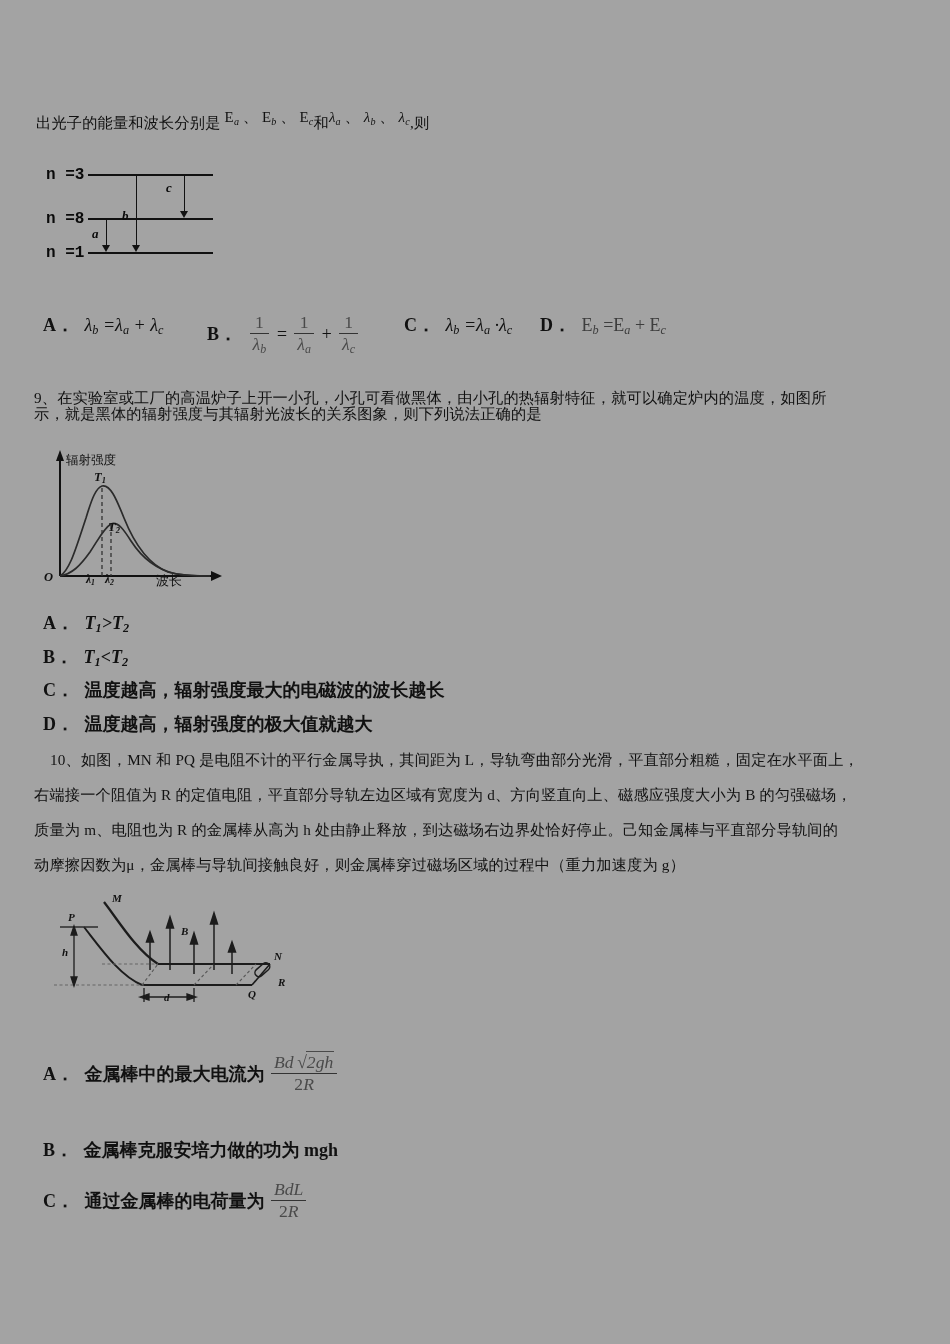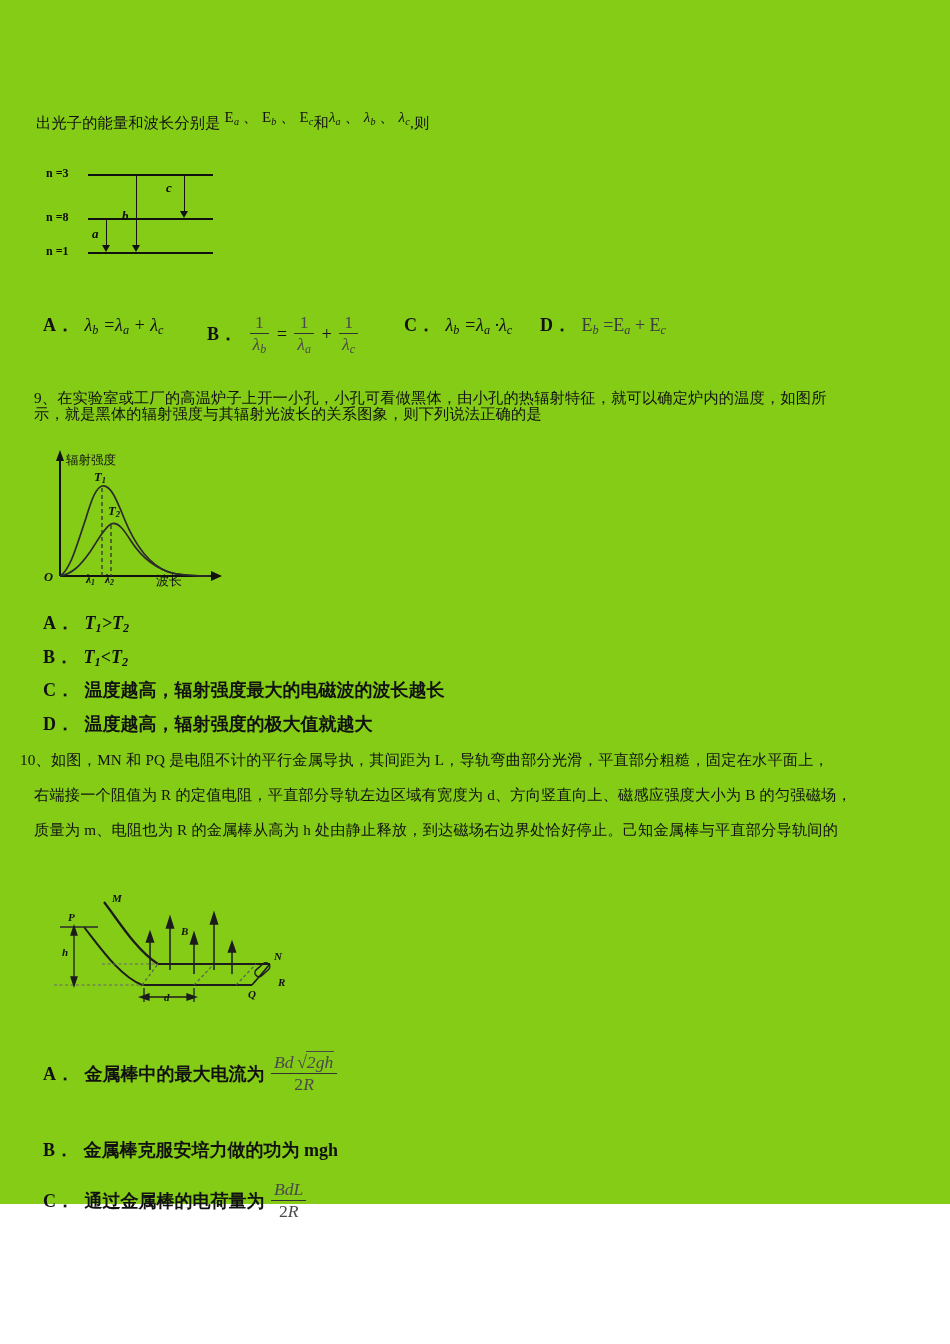--- a/index.html
+++ b/index.html
@@ -11,22 +11,22 @@
     width: 950px;
     height: 1344px;
     position: relative;
     font-family: "Liberation Serif", "DejaVu Serif", serif;
     color: #0a0a0a;
     overflow: hidden;
   }
   .page {
     position: relative;
     width: 950px;
-    height: 1204px;
-    background: #84cc16;
+    height: 1344px;
+    background: #a3a3a3;
   }
 
   
   .qline {
     position: absolute;
     font-size: 15.2px;
     line-height: 1.55;
     letter-spacing: 0.2px;
     white-space: nowrap;
     color: #111;
@@ -106,24 +106,24 @@
     width: 200px;
     height: 128px;
   }
   .lvl-line {
     position: absolute;
     height: 0;
     border-top: 2.1px solid #111;
   }
   .lvl-label {
     position: absolute;
-    font-size: 12px;
+    font-size: 16px;
     font-weight: bold;
     font-style: normal;
-    font-family: Liberation Serif, serif;
+    font-family: Liberation Mono, monospace;
     white-space: nowrap;
   }
   .arrow-v {
     position: absolute;
     width: 0;
     border-left: 1.6px solid #111;
   }
   .arrow-head-down {
     position: absolute;
     width: 0; height: 0;
@@ -270,21 +270,21 @@
       <path d="M22,128 C34,126 42,118 52,104 C60,92 66,80 73,76 C80,73 86,82 93,93
                C104,110 120,122 138,126 C152,128 164,128 172,128" fill="none" stroke="#2b2b2b" stroke-width="1.7"></path>
 
       <line x1="64" y1="40" x2="64" y2="128" stroke="#333" stroke-width="1.3" stroke-dasharray="4,3"></line>
       <line x1="73" y1="77" x2="73" y2="128" stroke="#333" stroke-width="1.3" stroke-dasharray="4,3"></line>
     </svg>
     <div class="bb-axis-label" style="left:28px; top:4px;">辐射强度</div>
     <div class="bb-axis-label" style="left:118px; top:124px; font-size:13px;">波长</div>
     <div class="bb-tick" style="left:6px; top:122px; font-size:12.5px;">O</div>
     <div class="bb-curvelab" style="left:56px; top:22px;">T<sub>1</sub></div>
-    <div class="bb-curvelab" style="left:70px; top:56px;">T<sub>2</sub></div>
+    <div class="bb-curvelab" style="left:70px; top:72px;">T<sub>2</sub></div>
     <div class="bb-tick" style="left:48px; top:125px;">λ<sub>1</sub></div>
     <div class="bb-tick" style="left:67px; top:125px;">λ<sub>2</sub></div>
   </div>
 
   <div class="opt" style="left:43px; top:611px;">
     <span class="optlab">A．</span>
     <span class="it bold">T<sub>1</sub>&gt;T<sub>2</sub></span>
   </div>
   <div class="opt" style="left:43px; top:645px;">
     <span class="optlab">B．</span>
@@ -292,23 +292,24 @@
   </div>
   <div class="opt" style="left:43px; top:678px;">
     <span class="optlab">C．</span>
     <span class="bold">温度越高，辐射强度最大的电磁波的波长越长</span>
   </div>
   <div class="opt" style="left:43px; top:712px;">
     <span class="optlab">D．</span>
     <span class="bold">温度越高，辐射强度的极大值就越大</span>
   </div>
 
-  <div class="qline" style="left:20px; top:748px;text-align:right;">10、如图，MN 和 PQ 是电阻不计的平行金属导执，其间距为 L，导轨弯曲部分光滑，平直部分粗糙，固定在水平面上，</div>
+  <div class="qline" style="left:50px; top:748px;text-align:right;">10、如图，MN 和 PQ 是电阻不计的平行金属导执，其间距为 L，导轨弯曲部分光滑，平直部分粗糙，固定在水平面上，</div>
   <div class="qline" style="left:34px; top:783px;">右端接一个阻值为 R 的定值电阻，平直部分导轨左边区域有宽度为 d、方向竖直向上、磁感应强度大小为 B 的匀强磁场，</div>
   <div class="qline" style="left:34px; top:818px;">质量为 m、电阻也为 R 的金属棒从高为 h 处由静止释放，到达磁场右边界处恰好停止。己知金属棒与平直部分导轨间的</div>
+  <div class="qline" style="left:34px; top:853px;">动摩擦因数为μ，金属棒与导轨间接触良好，则金属棒穿过磁场区域的过程中（重力加速度为 g）</div>
 
   <div class="fig-rails">
     <svg width="250" height="118" viewBox="0 0 250 118">
 
       <path d="M58,10 C72,28 90,58 112,72" fill="none" stroke="#1c1c1c" stroke-width="2.3"></path>
 
       <line x1="112" y1="72" x2="224" y2="72" stroke="#1c1c1c" stroke-width="2"></line>
 
       <path d="M38,35 C56,58 74,84 96,93" fill="none" stroke="#1c1c1c" stroke-width="2"></path>
 

